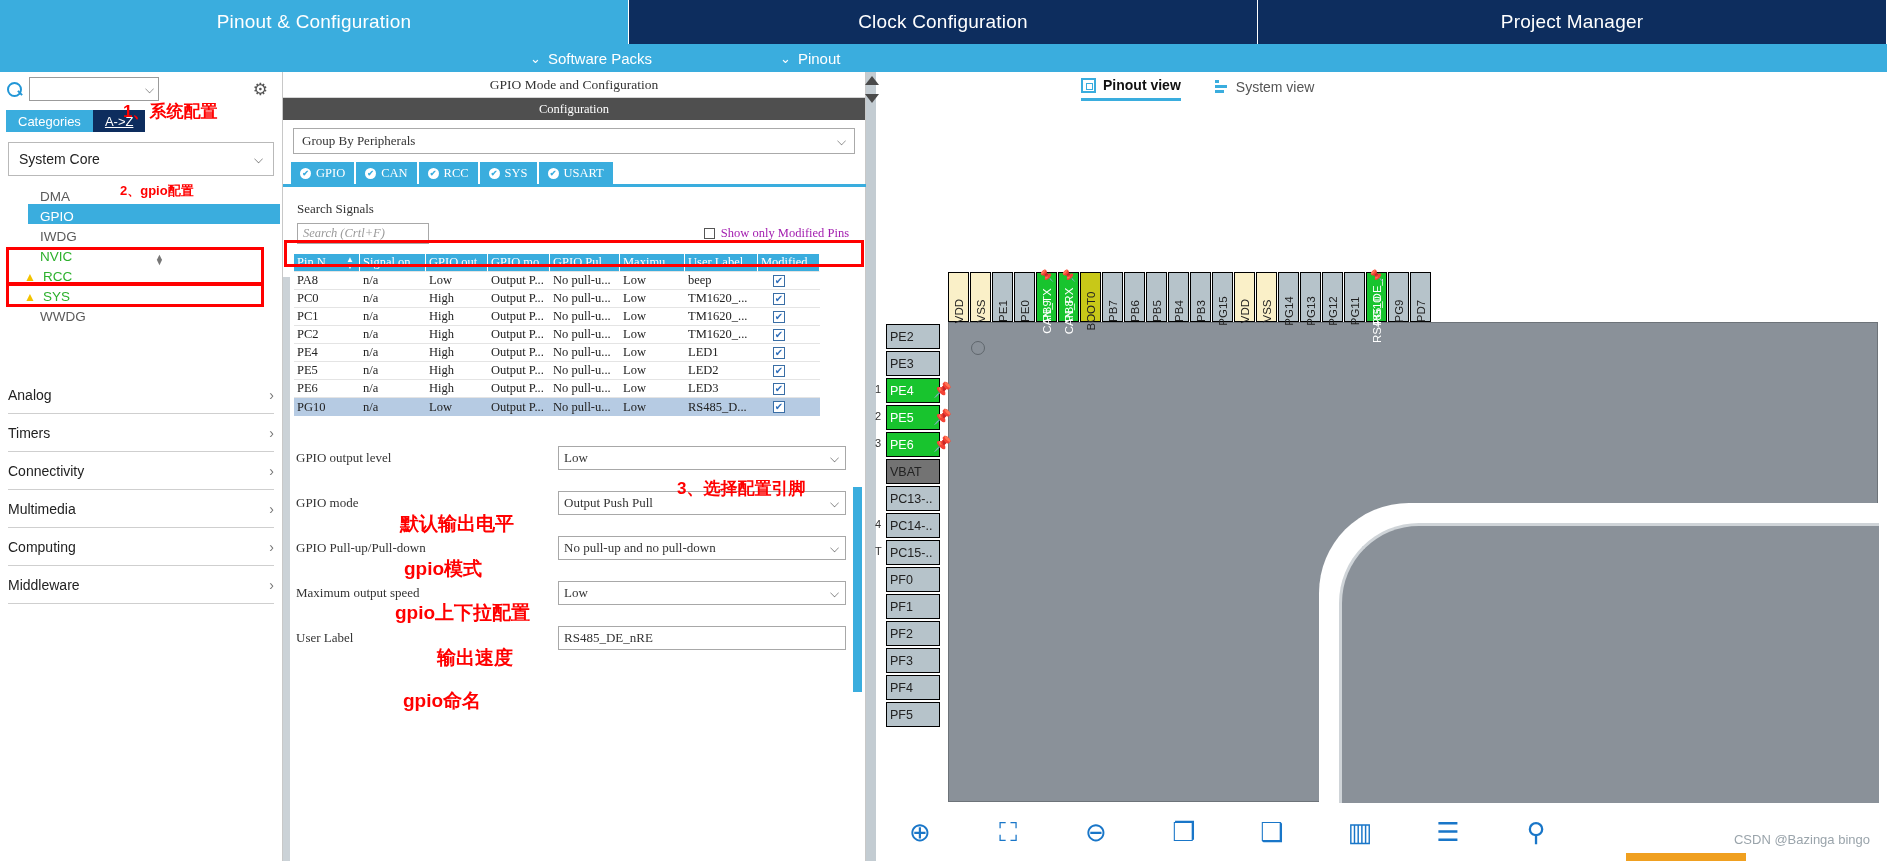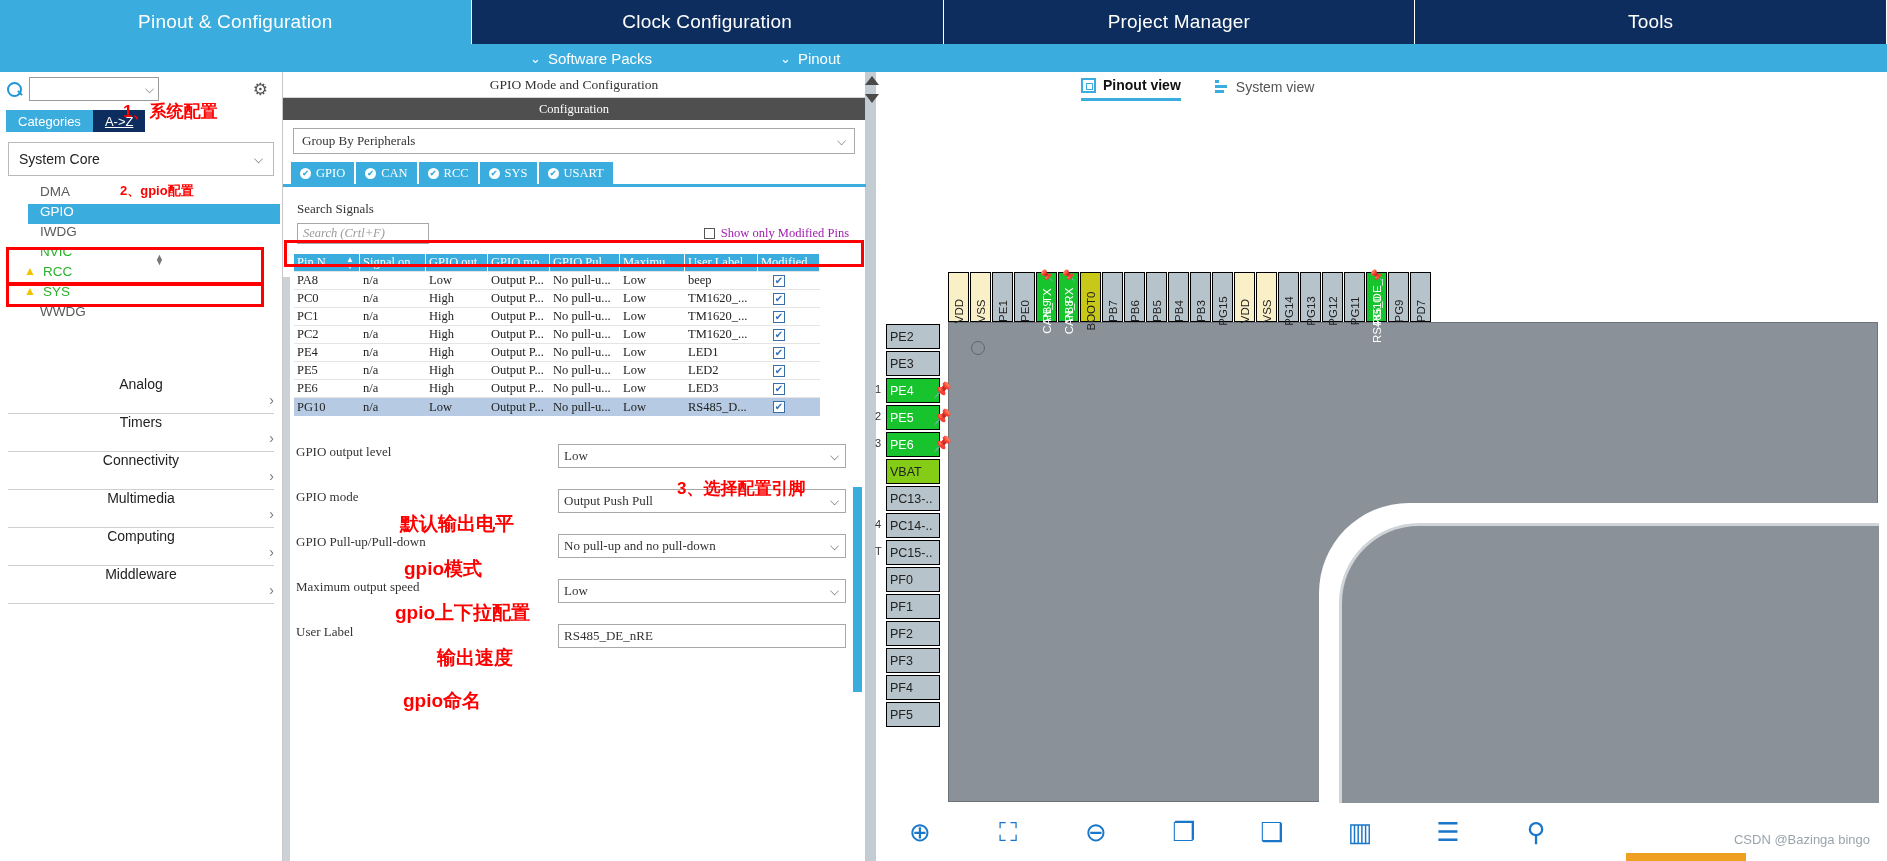--- a/index.html
+++ b/index.html
@@ -70,32 +70,32 @@
     display:flex; align-items:center; padding:0 10px; font-size:14px; color:#222;
     background:#fff; cursor:pointer; position:relative;
   }
   .grp .arr { margin-left:auto; color:#555; font-size:12px; }
   .grp.sel { border:1px solid #b9b9b9; }
 
   .redbox { position:absolute; border:3px solid #f00; pointer-events:none; }
 
   .tree { margin-top:8px; padding-left:34px; }
   .titem {
-    height:20px; display:flex; align-items:flex-start; gap:5px;
+    height:20px; display:flex; align-items:flex-end; gap:5px;
     font-size:13.5px; color:#5a5a5a; cursor:pointer; padding-left:6px;
   }
   .titem.green { color:#2db12d; }
   .titem.sel { background:#3aadde; color:#fff; margin-left:-6px; padding-left:12px; width:252px;}
   .warn { color:#f2c200; font-size:12px; margin-left:-16px; width:14px; }
 
   .spin { position:absolute; left:155px; top:183px; font-size:9px; color:#777; line-height:5px;}
 
   .catrow {
     margin:0 8px; height:38px; display:flex; align-items:center;
-    border-bottom:1px solid #cfcfcf; font-size:14px; color:#222; cursor:pointer;flex-direction:column;
+    border-bottom:1px solid #cfcfcf; font-size:14px; color:#222; cursor:pointer;
   }
   .catrow .arr { margin-left:auto; color:#777; font-size:14px; }
 
   
   .center { width:583px; height:789px; position:relative; background:#fff;
             border-right:1px solid #c8c8c8;font-family:Liberation Serif, serif; }
   .chdr {
     height:26px; background:#fff; display:flex; align-items:center;
     justify-content:center; font-size:13.5px; color:#333;
     border-bottom:1px solid #d5d5d5;
@@ -150,21 +150,21 @@
   .trow.selrow .tcell { background:#b6cbe3; border-bottom:none; }
   .sortic { margin-left:auto; margin-right:5px; font-size:8px; line-height:7px; color:#fff;}
   .chk {
     width:12px;height:12px;border:1px solid #3a6ea5;background:#fff;
     display:flex;align-items:center;justify-content:center;
     color:#2f6fbb; font-size:10px; line-height:1; margin-left:12px;
   }
 
   
   .form { margin:28px 0 0 13px; }
-  .frow { display:flex; height:28px; margin-bottom:17px; }
+  .frow { display:flex; align-items:center; height:28px; margin-bottom:17px; }
   .flabel { width:262px; font-size:13px; color:#333; position:relative; }
   .fctl {
     width:288px; height:24px; border:1px solid #a8a8a8; background:#fff;
     display:flex; align-items:center; padding-left:5px; font-size:13px; color:#333;
   }
   .fctl .arr { margin-left:auto; margin-right:6px; color:#555; font-size:12px; }
 
   
   .anno {
     position:absolute; color:#f00; font-weight:bold; pointer-events:none;
@@ -217,21 +217,21 @@
     position:absolute; left:3px; top:-12px; width:22px; height:22px; font-size:17px;
     line-height:22px;
   }
 
   .leftcol { position:absolute; left:0px; top:124px; }
   .lpin {
     width:54px; height:25px; border:1.5px solid #000; margin-bottom:2px;
     background:#b6c3ca; display:flex; align-items:center; padding-left:3px;
     font-size:12.5px; color:#222; position:relative;
   }
-  .lpin.yellow { background:#84cc16; }
+  .lpin.yellow { background:#737373; }
   .lpin.green { background:#18c42e; color:#fff; }
   .lnum { position:absolute; left:-12px; top:4px; font-size:11px; color:#333; }
   .lpinpin { position:absolute; right:-13px; top:2px; font-size:15px; }
 
   .chipbody {
     position:absolute; left:62px; top:122px; width:930px; height:480px;
     background:#8a9199; border:1px solid #6d7379;
   }
   .chipbody .dot {
     position:absolute; left:22px; top:18px; width:14px;height:14px;
@@ -268,23 +268,20 @@
 
 <div class="topbar">
   <div class="toptab active">
       <span>Pinout &amp; Configuration</span>
     </div>
   <div class="toptab">
       <span>Clock Configuration</span>
     </div>
   <div class="toptab">
       <span>Project Manager</span>
-    </div>
-  <div class="toptab">
-      <span>Tools</span>
     </div>
 </div>
 
 <div class="subbar">
   <div class="sb-item sb-sw">
     <span class="chev">⌄</span>
     <span>Software Packs</span>
   </div>
   <div class="sb-item sb-pin">
     <span class="chev">⌄</span>

